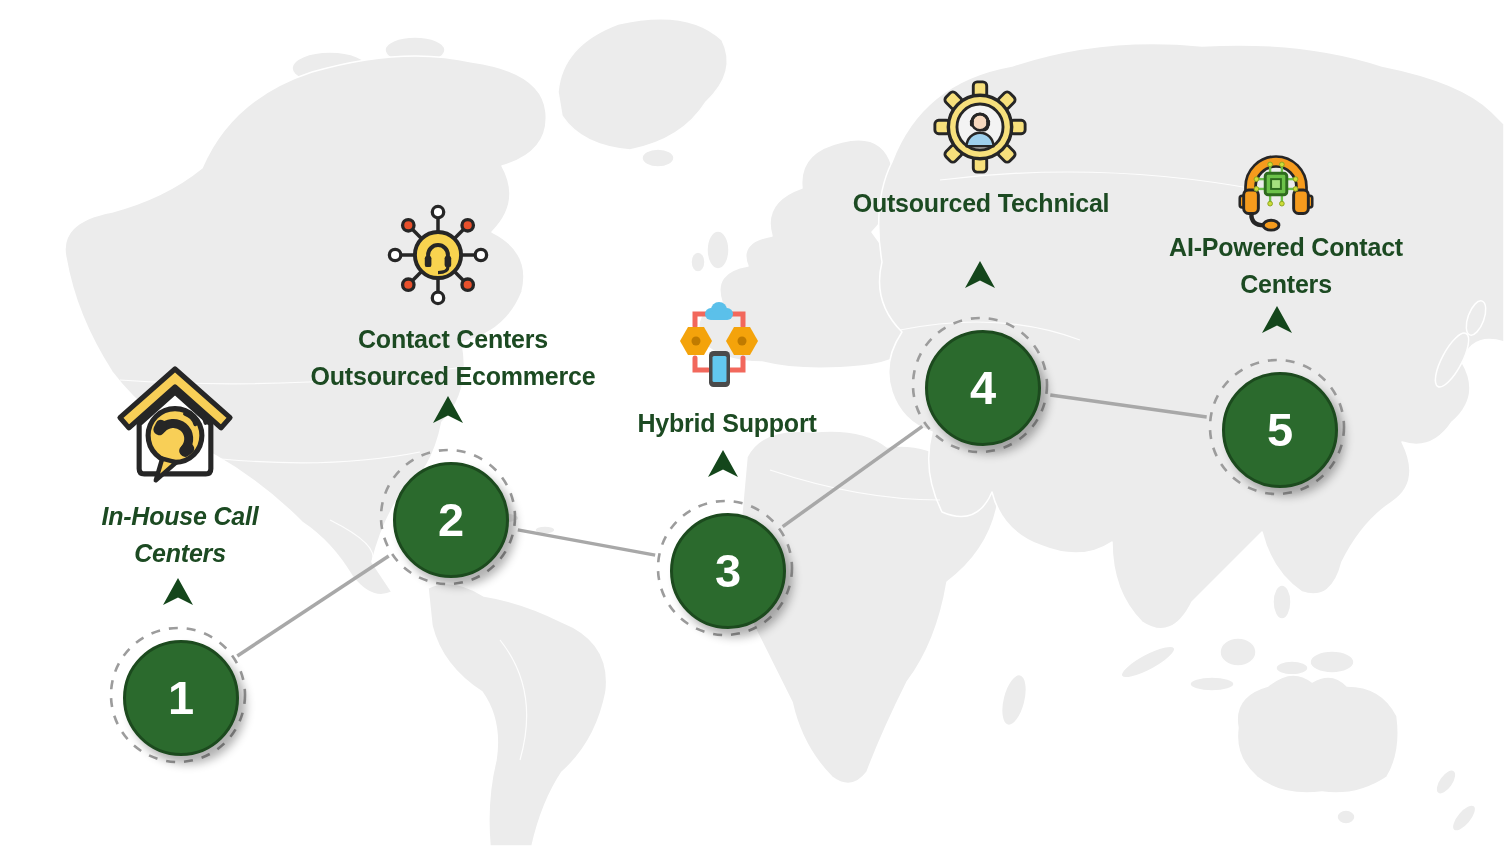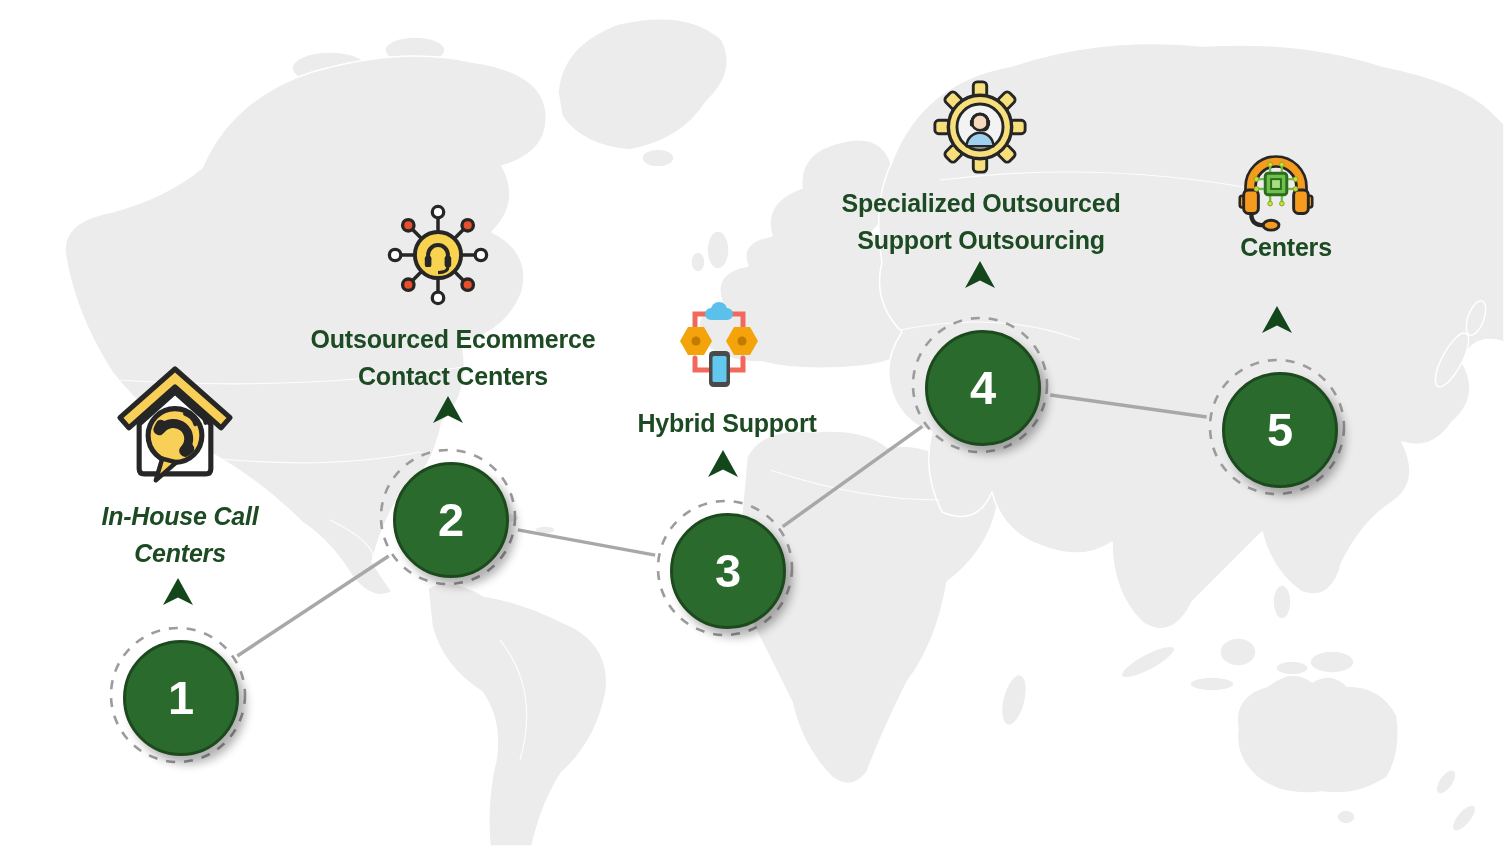--- a/index.html
+++ b/index.html
@@ -173,22 +173,22 @@
               <circle cx="77" cy="77" r="5.2" fill="#e8502c"></circle>
  </g>
  <circle cx="50" cy="50" r="21" fill="#f8d34f" stroke="#262626" stroke-width="3.6"></circle>
  <path d="M41 54 v-4 a9 9 0 0 1 18 0 v4" fill="none" stroke="#262626" stroke-width="3.6"></path>
  <rect x="38" y="51" width="6" height="10" rx="2" fill="#262626"></rect>
  <rect x="56" y="51" width="6" height="10" rx="2" fill="#262626"></rect>
  <path d="M59 61 q0 5 -9 5" fill="none" stroke="#262626" stroke-width="3"></path>
 </svg>
         </div>
     <div class="node-label" style="left: 453px; top: 321px;">
+          <span>Contact Centers</span>
           <span>Outsourced Ecommerce</span>
-          <span>Contact Centers</span>
         </div>
     <div class="up-arrow" style="left: 448px; top: 412px;">
       <svg width="32" height="28" viewBox="0 0 32 28">
             <polygon points="16,0 31,27 16,19.5 1,27" fill="#14461b"></polygon>
           </svg>
     </div>
     <div class="ring" style="left: 448px; top: 517px;">
       <svg class="ring-dash" width="142" height="142" viewBox="0 0 142 142">
         <circle cx="71" cy="71" r="67" fill="none" stroke="#9c9c9c" stroke-width="2.6" stroke-dasharray="9 9"></circle>
       </svg>
@@ -256,22 +256,21 @@
  <circle cx="50" cy="50" r="24" fill="#f3f3f3" stroke="#262626" stroke-width="3"></circle>
  <path d="M36 70 a14 14 0 0 1 28 0 Z" fill="#9fd1ee" stroke="#262626" stroke-width="2.6" stroke-linejoin="round"></path>
  <circle cx="50" cy="45" r="8.5" fill="#f6d8be" stroke="#262626" stroke-width="2.6"></circle>
  <path d="M41.5 45 a8.5 8.5 0 0 1 17 0" fill="none" stroke="#262626" stroke-width="3.2"></path>
  <rect x="39.5" y="42.5" width="4" height="7" rx="1.5" fill="#262626"></rect>
  <rect x="56.5" y="42.5" width="4" height="7" rx="1.5" fill="#262626"></rect>
  <path d="M58.5 49 q0 4.5 -6 4.5" fill="none" stroke="#262626" stroke-width="2.4"></path>
 </svg>
         </div>
     <div class="node-label" style="left: 981px; top: 185px;">
-          <span>Specialized Outsourced</span>
-          <span>Support Outsourcing</span>
+          <span>Outsourced Technical</span>
         </div>
     <div class="up-arrow" style="left: 980px; top: 277px;">
       <svg width="32" height="28" viewBox="0 0 32 28">
             <polygon points="16,0 31,27 16,19.5 1,27" fill="#14461b"></polygon>
           </svg>
     </div>
     <div class="ring" style="left: 980px; top: 385px;">
       <svg class="ring-dash" width="142" height="142" viewBox="0 0 142 142">
         <circle cx="71" cy="71" r="67" fill="none" stroke="#9c9c9c" stroke-width="2.6" stroke-dasharray="9 9"></circle>
       </svg>
@@ -309,20 +308,21 @@
    <circle cx="30" cy="43" r="2.4"></circle>
               <circle cx="30" cy="53" r="2.4"></circle>
    <circle cx="70" cy="43" r="2.4"></circle>
               <circle cx="70" cy="53" r="2.4"></circle>
  </g>
  <rect x="39" y="37" width="22" height="22" rx="3" fill="#6cc24a" stroke="#2e6b1e" stroke-width="3"></rect>
  <rect x="45" y="43" width="10" height="10" fill="#a6e07f" stroke="#2e6b1e" stroke-width="2"></rect>
 </svg>
         </div>
     <div class="node-label" style="left: 1286px; top: 229px;">
+          <span>AI-Powered Contact</span>
           <span>Centers</span>
         </div>
     <div class="up-arrow" style="left: 1277px; top: 322px;">
       <svg width="32" height="28" viewBox="0 0 32 28">
             <polygon points="16,0 31,27 16,19.5 1,27" fill="#14461b"></polygon>
           </svg>
     </div>
     <div class="ring" style="left: 1277px; top: 427px;">
       <svg class="ring-dash" width="142" height="142" viewBox="0 0 142 142">
         <circle cx="71" cy="71" r="67" fill="none" stroke="#9c9c9c" stroke-width="2.6" stroke-dasharray="9 9"></circle>

